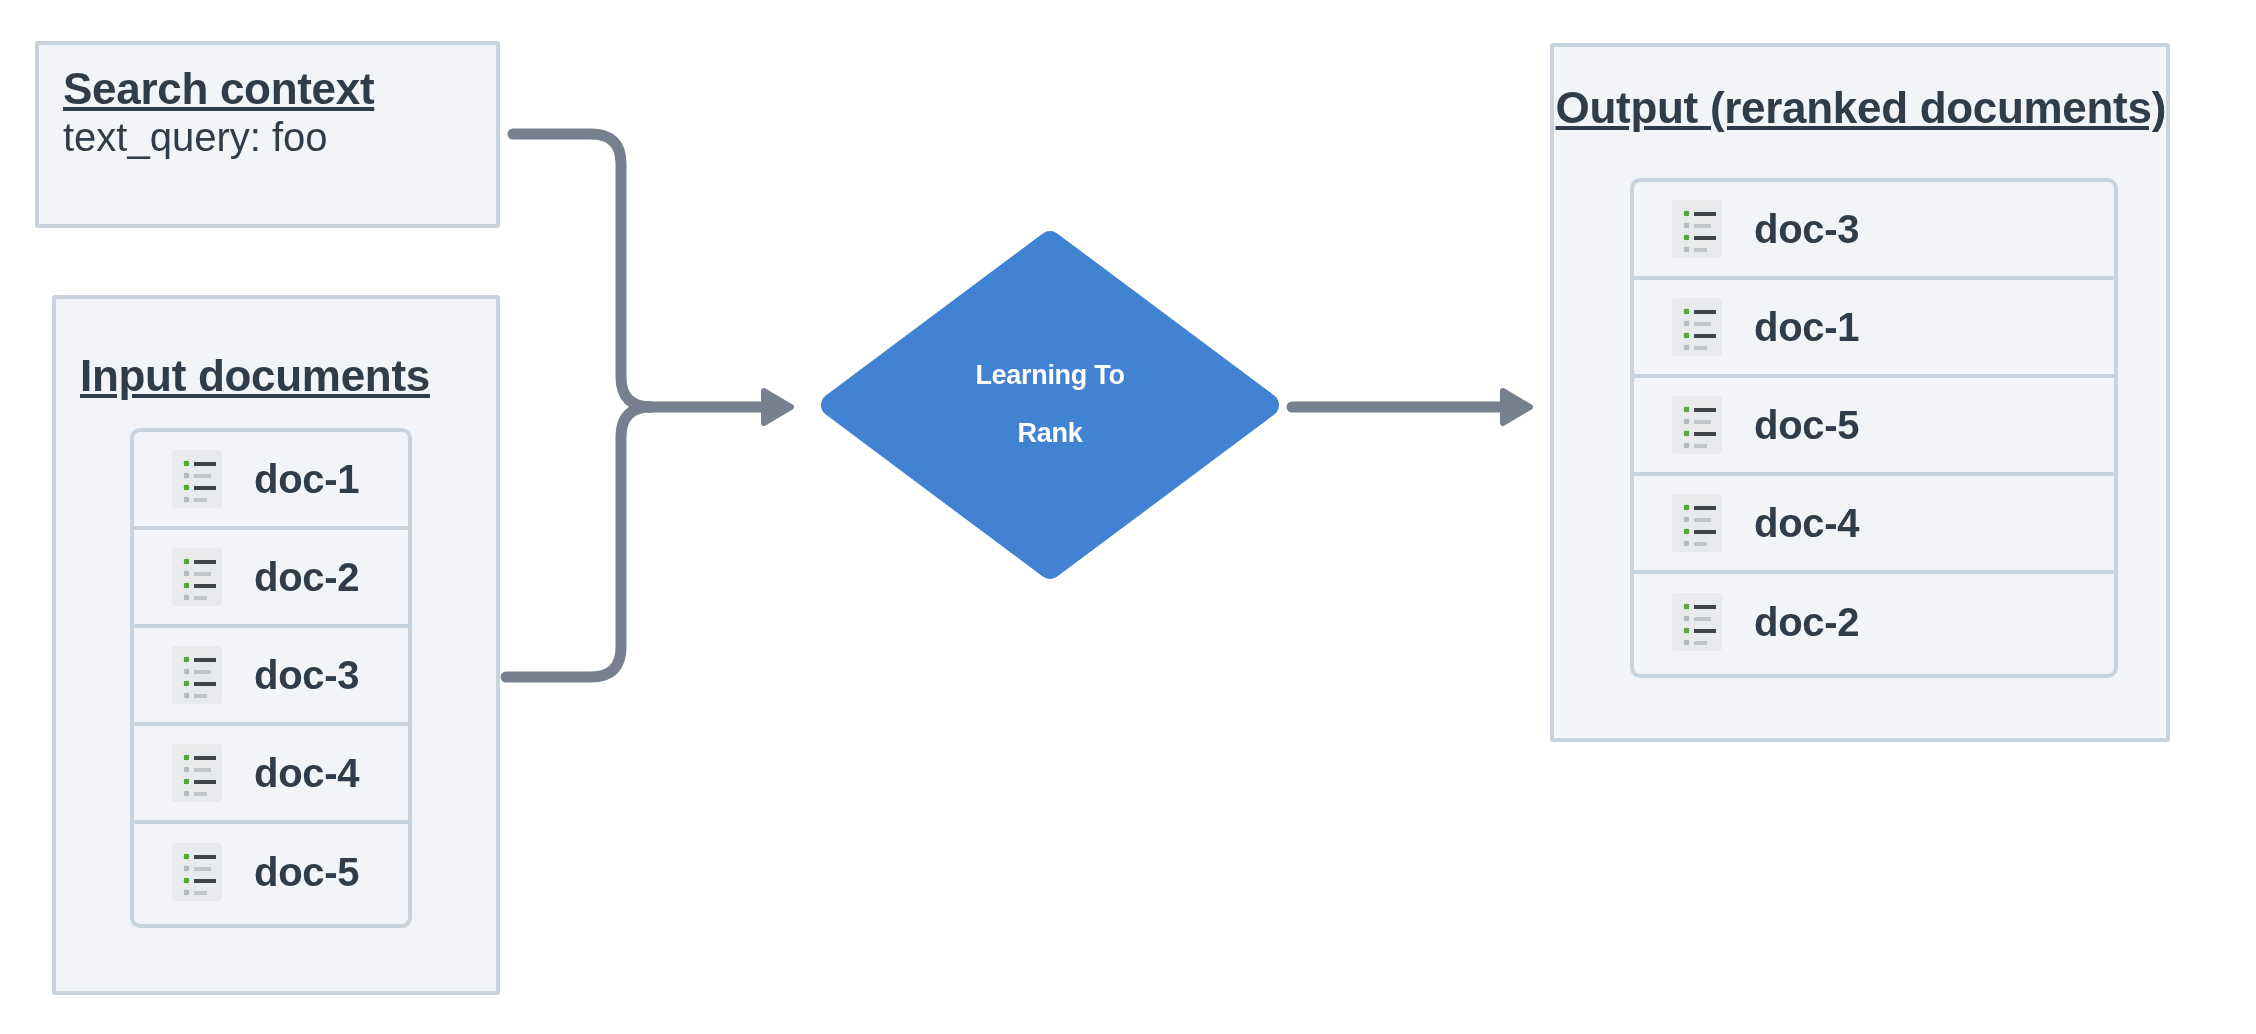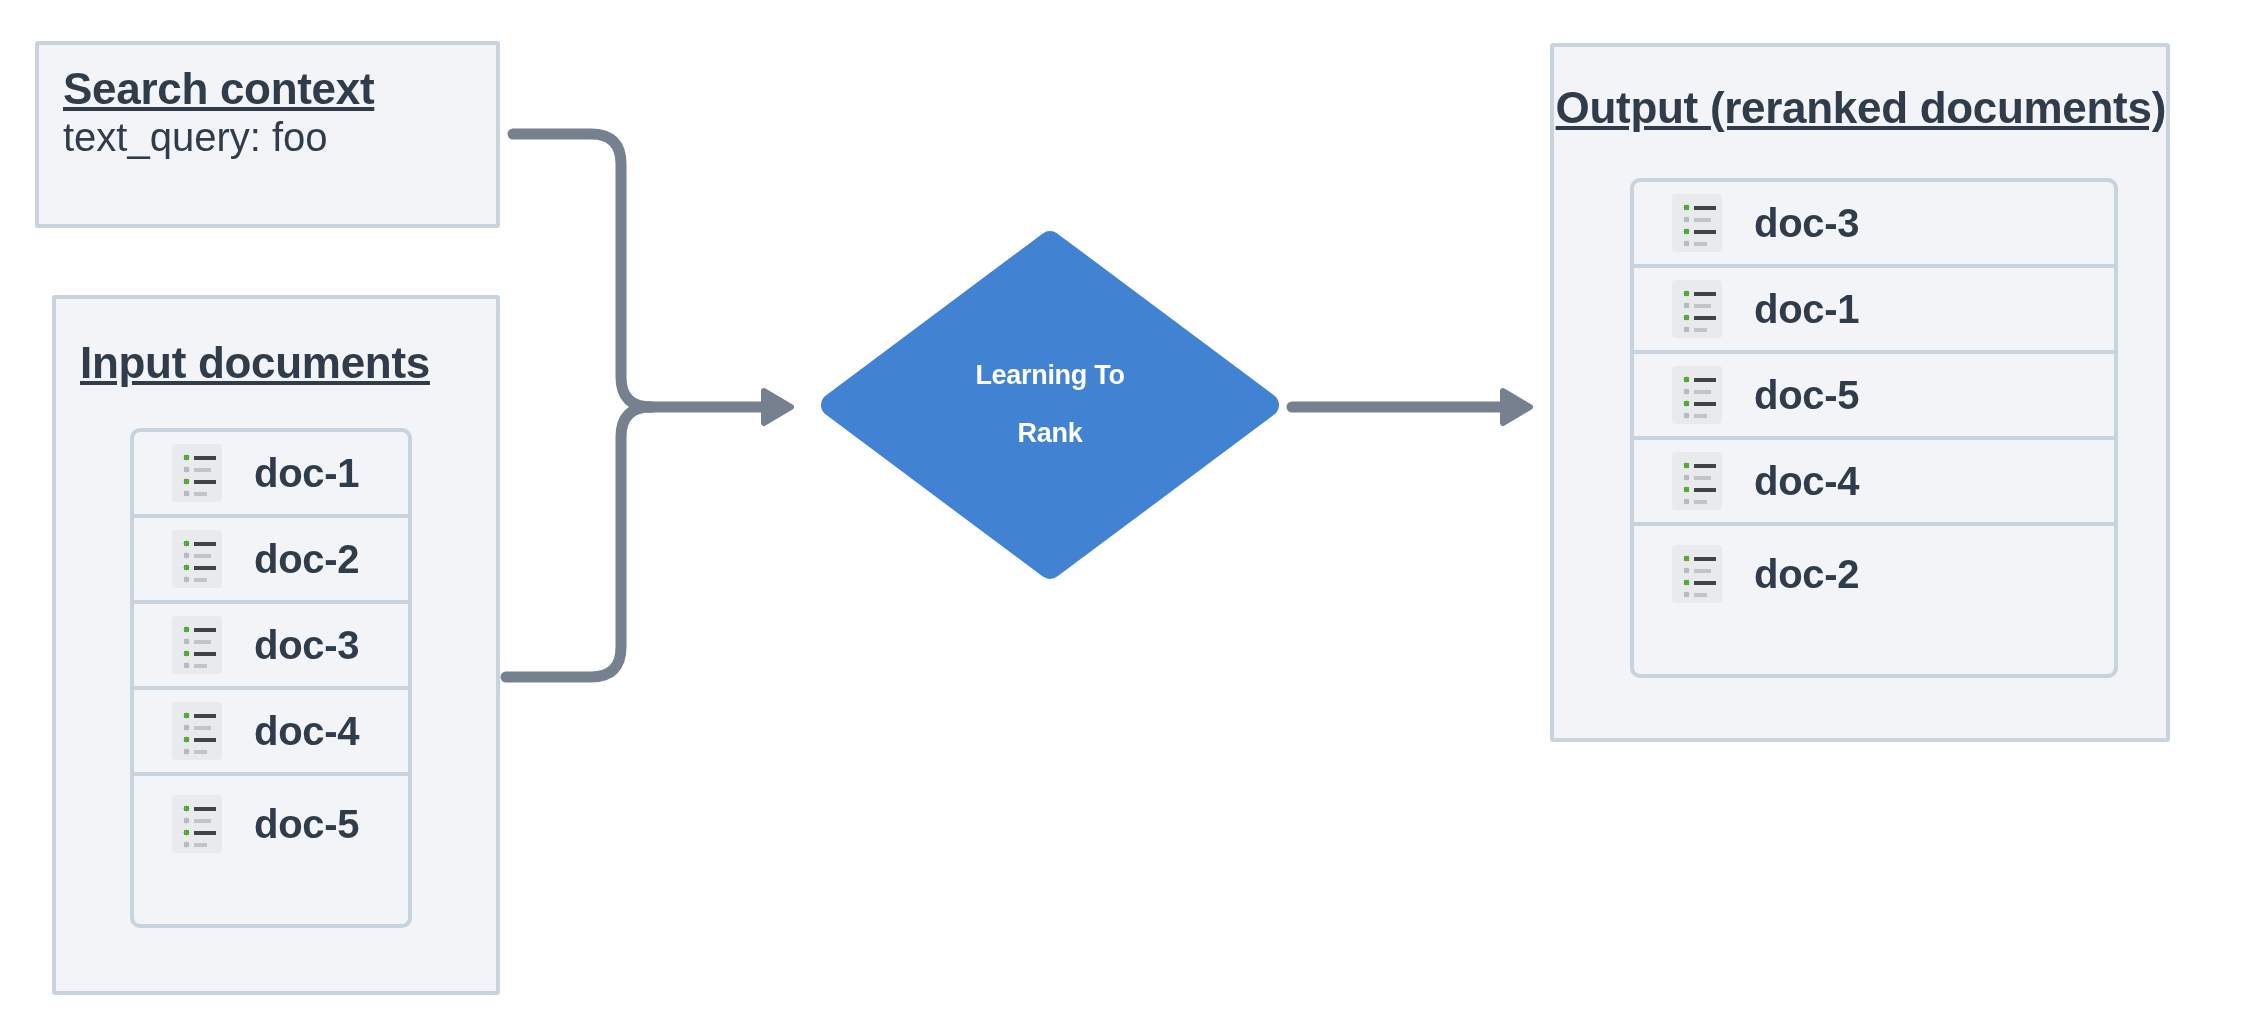--- a/index.html
+++ b/index.html
@@ -35,36 +35,36 @@
   .panel-title{
     font-size:44px;
     font-weight:bold;
     line-height:48px;
     letter-spacing:-0.3px;
     white-space:nowrap;
     text-decoration:underline;
   }
   .search-panel{left:35px;top:41px;width:465px;height:187px;padding:20px 24px 0 24px;}
   .search-query{font-size:40px;line-height:48px;white-space:nowrap;}
-  .input-panel{left:52px;top:295px;width:448px;height:700px;padding:40px 0 0 24px;}
+  .input-panel{left:52px;top:295px;width:448px;height:700px;padding:53px 0 0 24px;}
   .output-panel{left:1550px;top:43px;width:620px;height:699px;padding:37px 0 0 0;}
   .output-panel .panel-title{text-align:right;}
   .doc-card{
     position:absolute;
     background:var(--panel-fill);
     border:4px solid var(--panel-border);
     border-radius:10px;
     box-sizing:content-box;
     overflow:hidden;
     padding:0;
   }
   .input-card{left:74px;top:129px;width:274px;height:492px;}
   .output-card{left:76px;top:131px;width:480px;height:492px;}
   .doc-row{
-    height:86px;
+    height:98px;
     box-sizing:border-box;
     border-bottom:4px solid var(--panel-border);
     display:flex;
     align-items:center;
     padding-left:38px;
   }
   .doc-row:last-child{border-bottom:none;height:96px;}
   .doc-icon{
     flex:0 0 auto;
     width:50px;height:58px;

